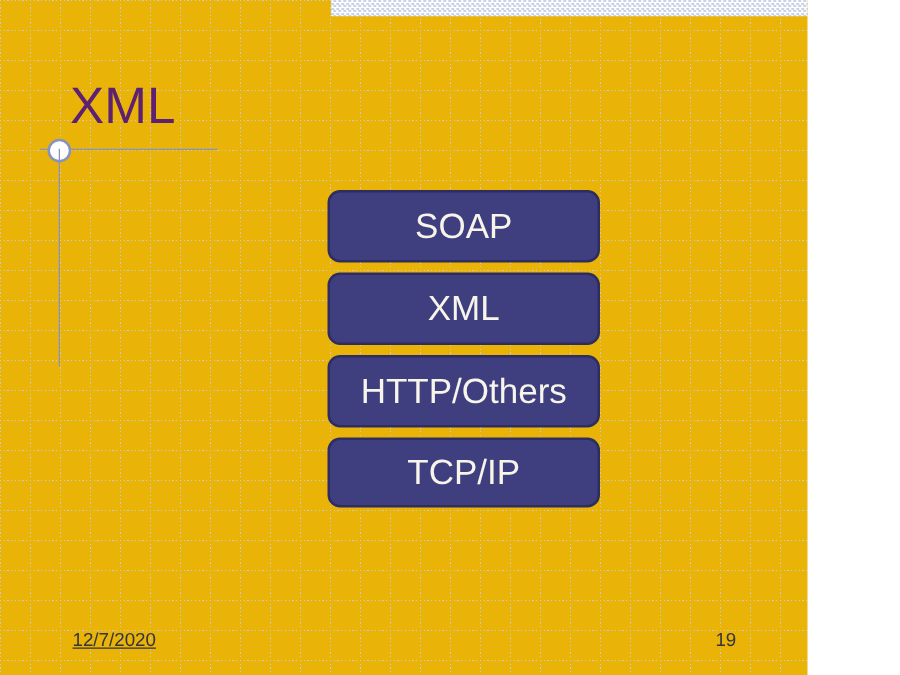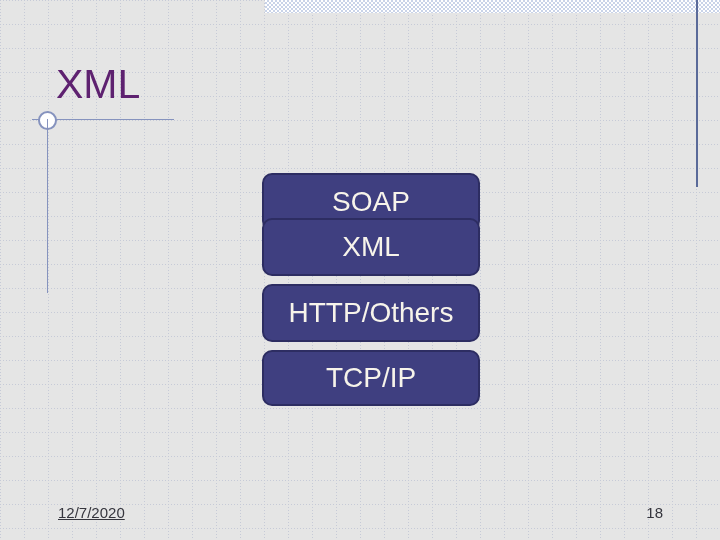--- a/index.html
+++ b/index.html
@@ -1,17 +1,17 @@
 <!DOCTYPE html>
 <html><head>
 <meta charset="utf-8">
 <style>
   html,body{margin:0;padding:0;}
   body{width:720px;height:540px;background:#ffffff;font-family:"Liberation Sans","DejaVu Sans",sans-serif;}
-  .slide{position:relative;width:720px;height:540px;background:#e5e5e5;overflow:hidden;}
+  .slide{position:relative;width:646px;height:540px;background:#eab308;overflow:hidden;}
 
   
   .grid-layer{position:absolute;inset:0;pointer-events:none;}
   .grid-v{
     background-image:repeating-linear-gradient(to right,#c6cad7 0 1px,transparent 1px 24px);
     -webkit-mask-image:repeating-linear-gradient(to bottom,#000 0 1px,transparent 1px 3px);
     mask-image:repeating-linear-gradient(to bottom,#000 0 1px,transparent 1px 3px);
   }
   .grid-h{
     background-image:repeating-linear-gradient(to bottom,#c6cad7 0 1px,transparent 1px 24px);
@@ -42,21 +42,21 @@
     position:absolute;left:38px;top:111px;width:15px;height:15px;
     border:2px solid #8693be;border-radius:50%;background:#ffffff;
   }
 
   
   .dbox{
     position:absolute;display:flex;align-items:center;justify-content:center;
     background:#3f3f80;border:2px solid #2d2d62;border-radius:10px;
     color:#f7f4ea;font-size:28px;box-sizing:border-box;
   }
-  .dbox-soap {left:262px;top:152px;width:218px;height:58px;margin-top:21px;}
+  .dbox-soap {left:262px;top:152px;width:218px;height:58px;}
   .dbox-xml  {left:262px;top:218px;width:218px;height:58px;}
   .dbox-rest {left:487px;top:220px;width:149px;height:55px;}
   .dbox-http {left:262px;top:284px;width:218px;height:58px;}
   .dbox-tcp  {left:262px;top:350px;width:218px;height:56px;}
 
   
   .footer-date{position:absolute;left:58px;top:504px;font-size:15px;color:#35353d;text-decoration:underline;}
   .footer-page{position:absolute;right:57px;top:504px;font-size:15px;color:#35353d;}
 </style>
 </head>
@@ -74,15 +74,15 @@
   <div class="underline-h"></div>
   <div class="underline-circle"></div>
   <div class="underline-v"></div>
 
   <div class="dbox dbox-soap">SOAP</div>
   <div class="dbox dbox-xml">XML</div>
   <div class="dbox dbox-http">HTTP/Others</div>
   <div class="dbox dbox-tcp">TCP/IP</div>
 
   <div class="footer-date">12/7/2020</div>
-  <div class="footer-page">18</div>
+  <div class="footer-page">19</div>
 
 </div>
 
 </body></html>

